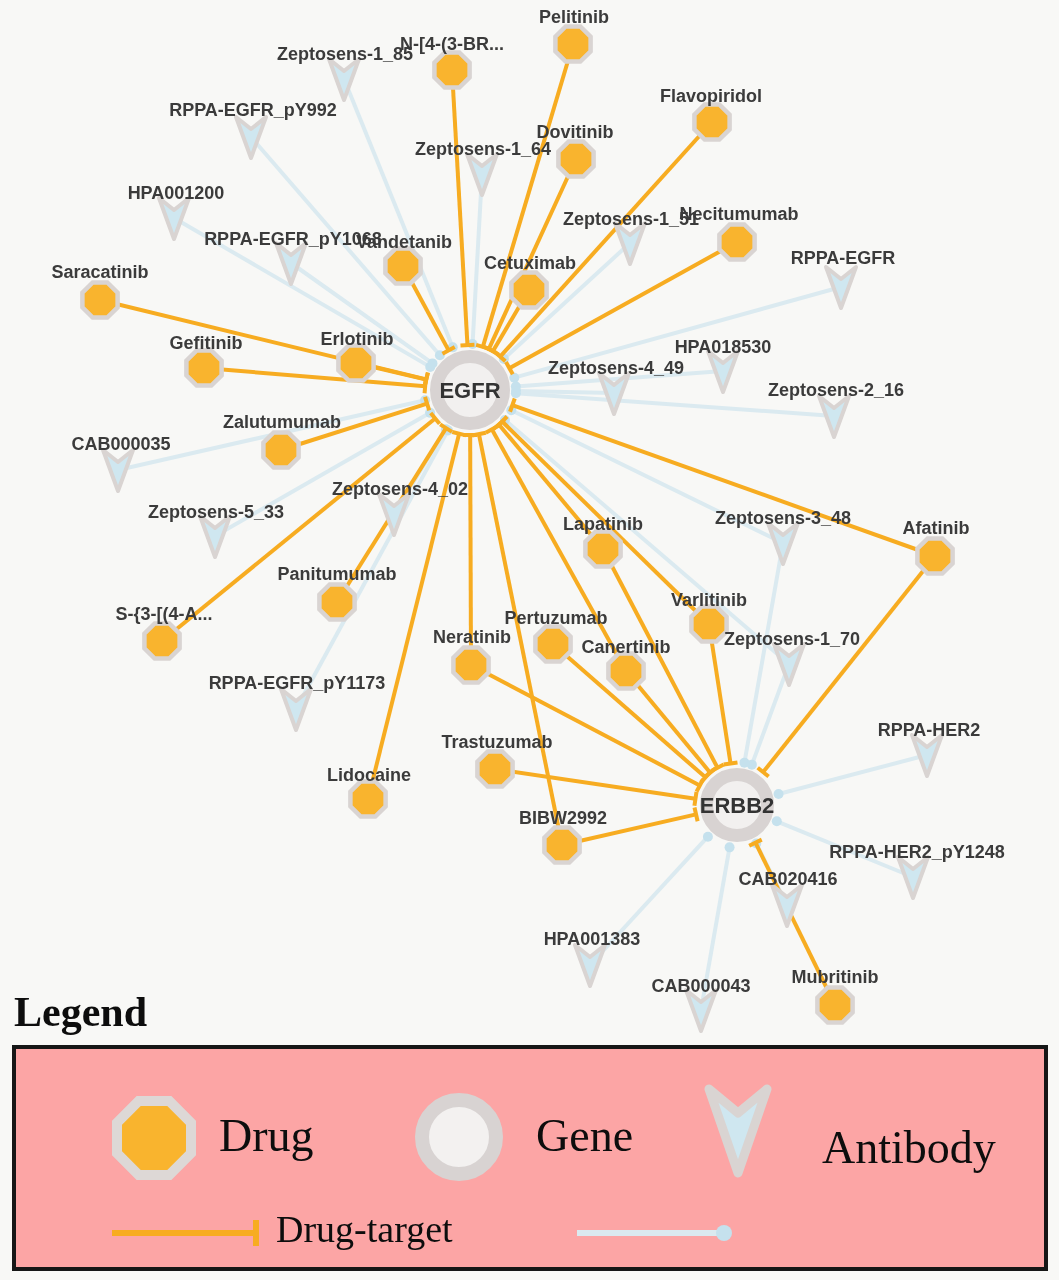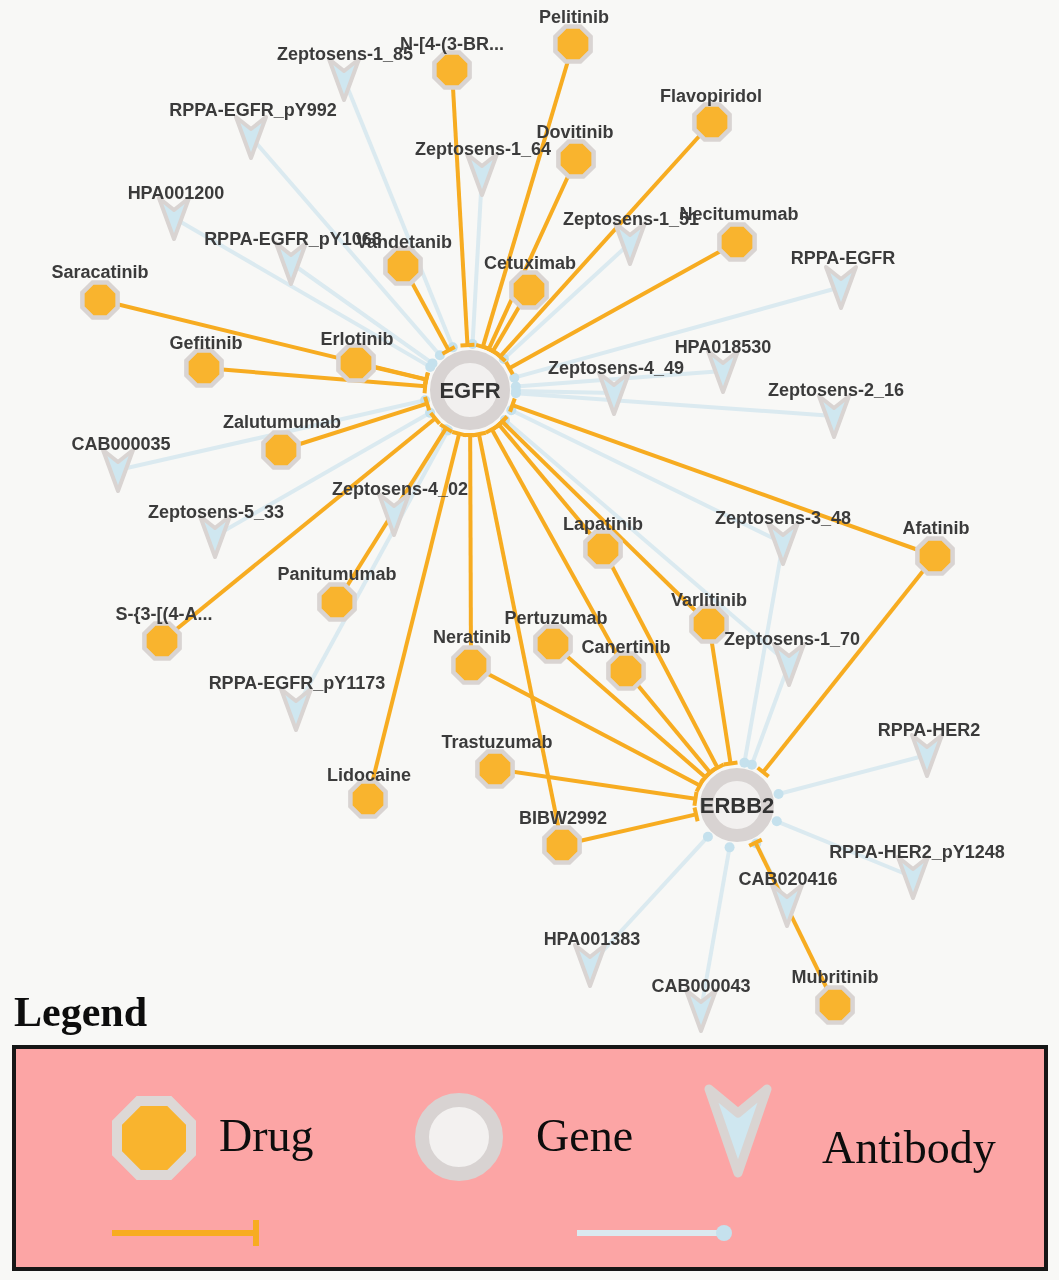--- a/index.html
+++ b/index.html
@@ -241,19 +241,20 @@
 
     <svg class="abs" style="left:672px;top:28px;" width="100" height="110" viewBox="-50 -52 100 110">
       <path d="M -29,-40 L 0,-16 L 29,-40 L 0,44 Z" fill="#CFE7F0" stroke="#D9D4D2" stroke-width="9" stroke-linejoin="round"></path>
     </svg>
     <div class="abs legend-node-label" style="left:782px;top:72px;margin-left:24px;">Antibody</div>
 
     <svg class="abs" style="left:92px;top:168px;" width="165" height="32" viewBox="0 0 165 32">
       <line x1="4" y1="16" x2="148" y2="16" stroke="#F7AC21" stroke-width="6"></line>
       <line x1="148" y1="3" x2="148" y2="29" stroke="#F7AC21" stroke-width="6"></line>
     </svg>
+    <div class="abs legend-edge-label" style="left:260px;top:158px;">Drug-target</div>
 
     <svg class="abs" style="left:557px;top:168px;" width="165" height="32" viewBox="0 0 165 32">
       <line x1="4" y1="16" x2="148" y2="16" stroke="#DBEAF0" stroke-width="6"></line>
       <circle cx="151" cy="16" r="8" fill="#C5E1ED"></circle>
     </svg>
   </div>
 </div>
 
 </body></html>

